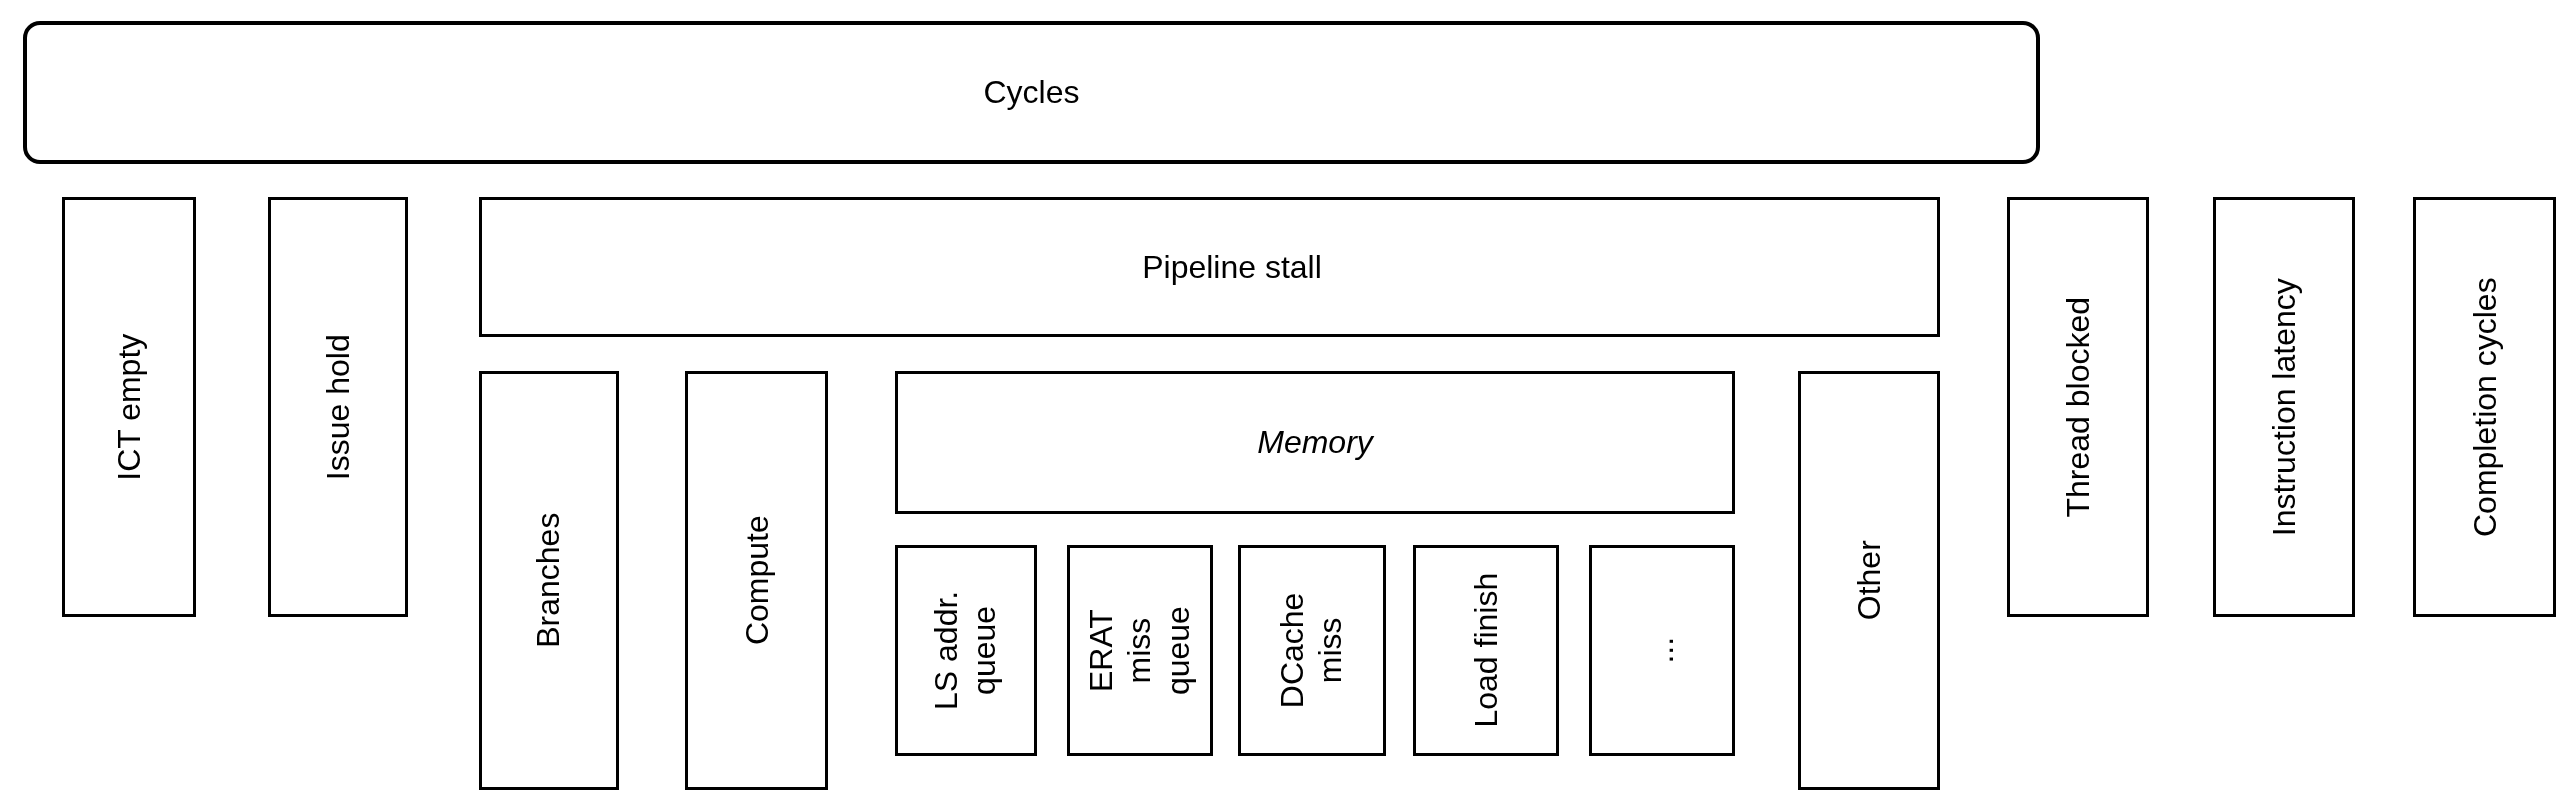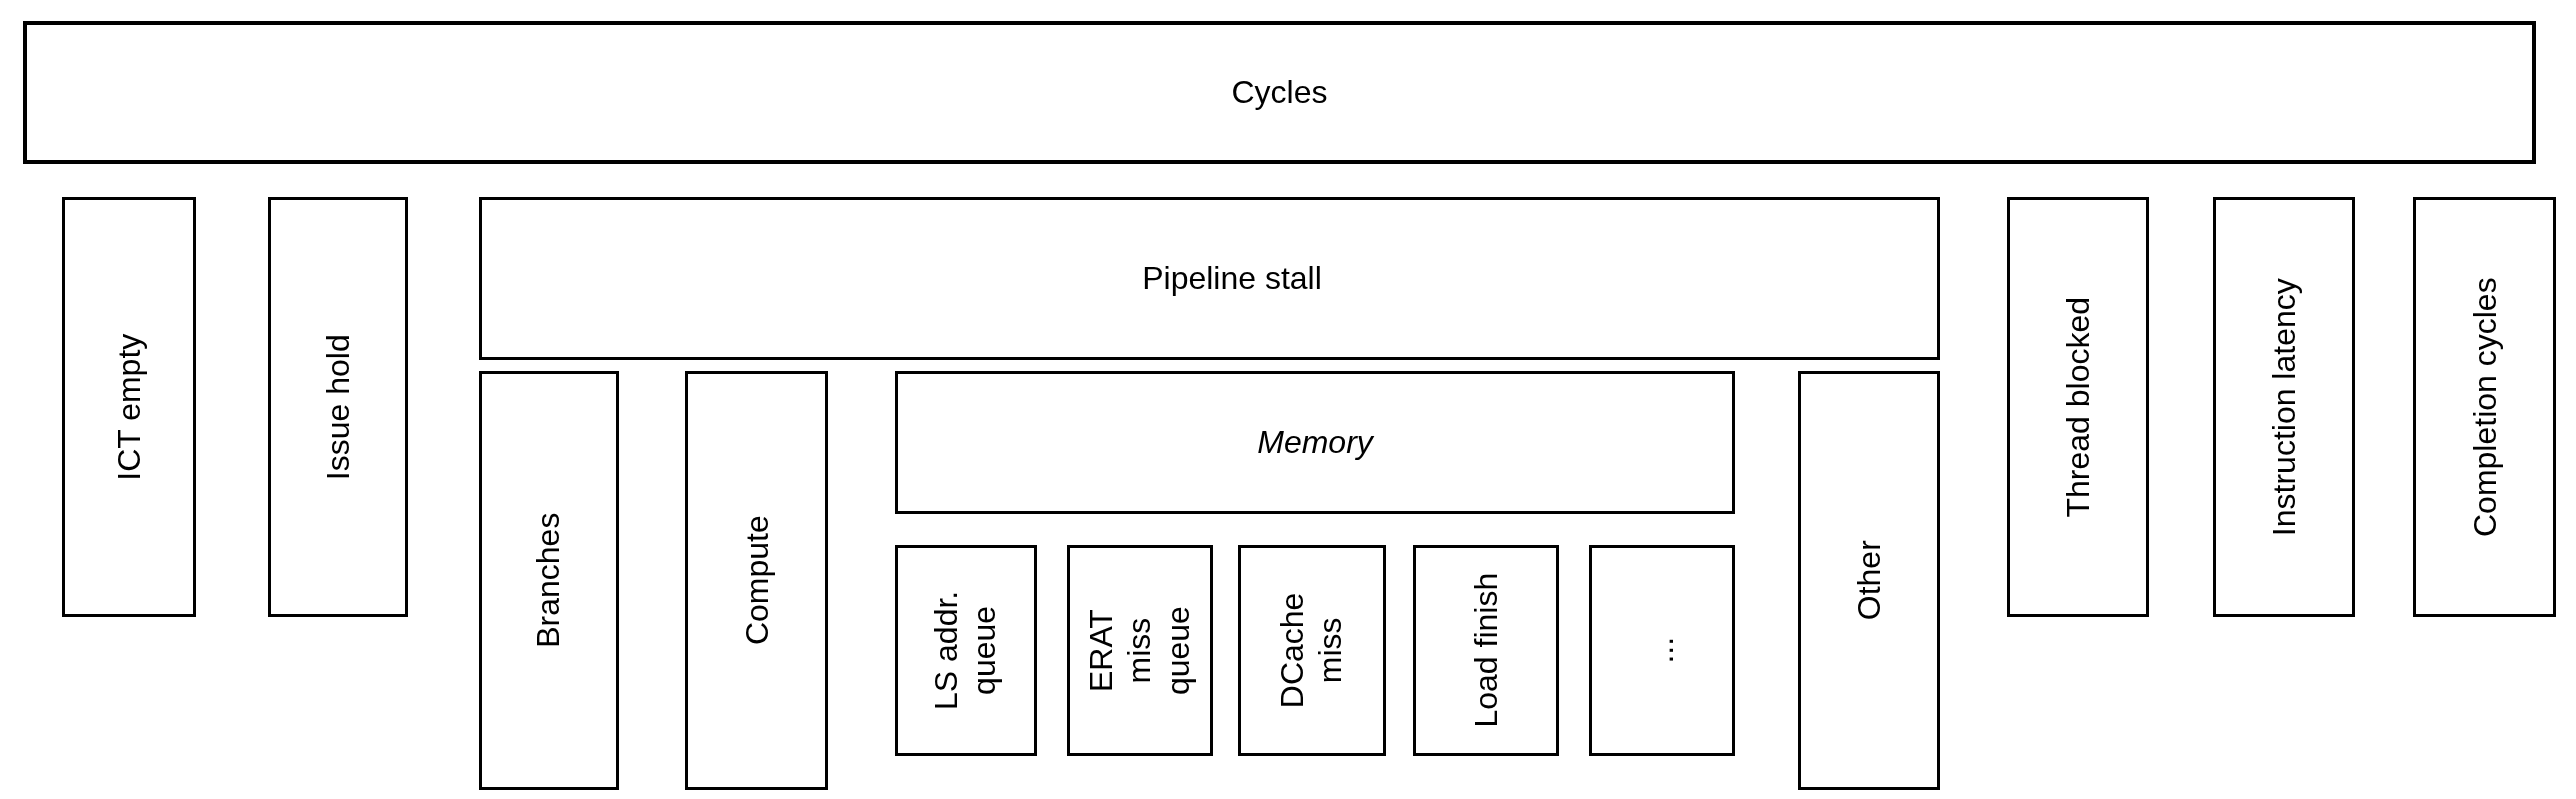--- a/index.html
+++ b/index.html
@@ -39,24 +39,24 @@
   .box.vert .label {
     transform: rotate(-90deg);
     transform-origin: center center;
     white-space: pre;
   }
   .box.vert .label.two-line {
     white-space: pre-line;
   }
 
   
-  #box-cycles              { left: 23px;   top: 20.6px;  width: 2513px; height: 143px; border-width: 4.1px; }
+  #box-cycles              { left: 23px;   top: 20.6px;  width: 2017px; height: 143px; border-width: 4.1px; border-radius: 17px; }
   #box-ict-empty           { left: 62px;   top: 197px; width: 134px;  height: 420px; }
   #box-issue-hold          { left: 268px;  top: 197px; width: 140px;  height: 420px; }
-  #box-pipeline-stall      { left: 479px;  top: 197px; width: 1461px; height: 163px; padding-left: 45px; }
+  #box-pipeline-stall      { left: 479px;  top: 197px; width: 1461px; height: 140px; padding-left: 45px; }
   #box-thread-blocked      { left: 2007px; top: 197px; width: 142px;  height: 420px; }
   #box-instruction-latency { left: 2213px; top: 197px; width: 142px;  height: 420px; }
   #box-completion-cycles   { left: 2413px; top: 197px; width: 143px;  height: 420px; }
   #box-branches            { left: 479px;  top: 371px; width: 140px;  height: 419px; }
   #box-compute             { left: 685px;  top: 371px; width: 143px;  height: 419px; }
   #box-memory              { left: 895px; top: 371px; width: 840px; height: 143px; font-style: italic; }
   #box-other               { left: 1798px; top: 371px; width: 142px;  height: 419px; }
   #box-ls-addr-queue       { left: 895px; top: 545px; width: 142px;  height: 211px; }
   #box-erat-miss-queue     { left: 1067px; top: 545px; width: 146px;  height: 211px; }
   #box-dcache-miss         { left: 1238px; top: 545px; width: 148px;  height: 211px; }

